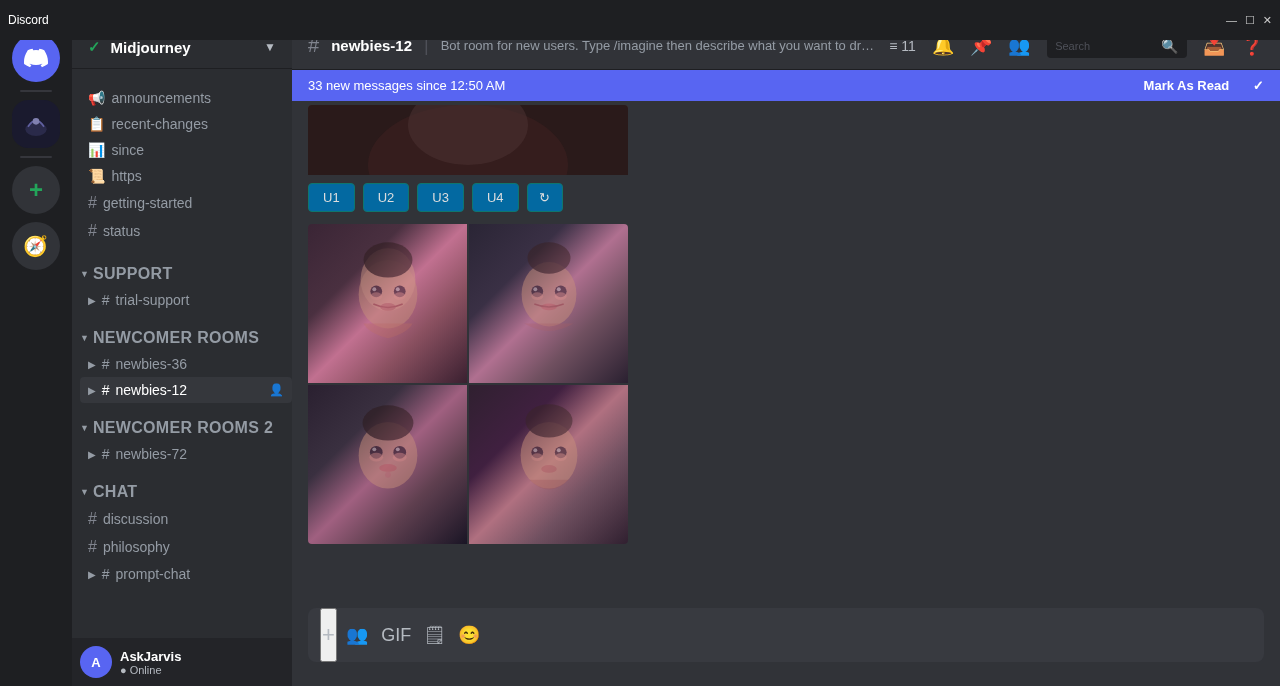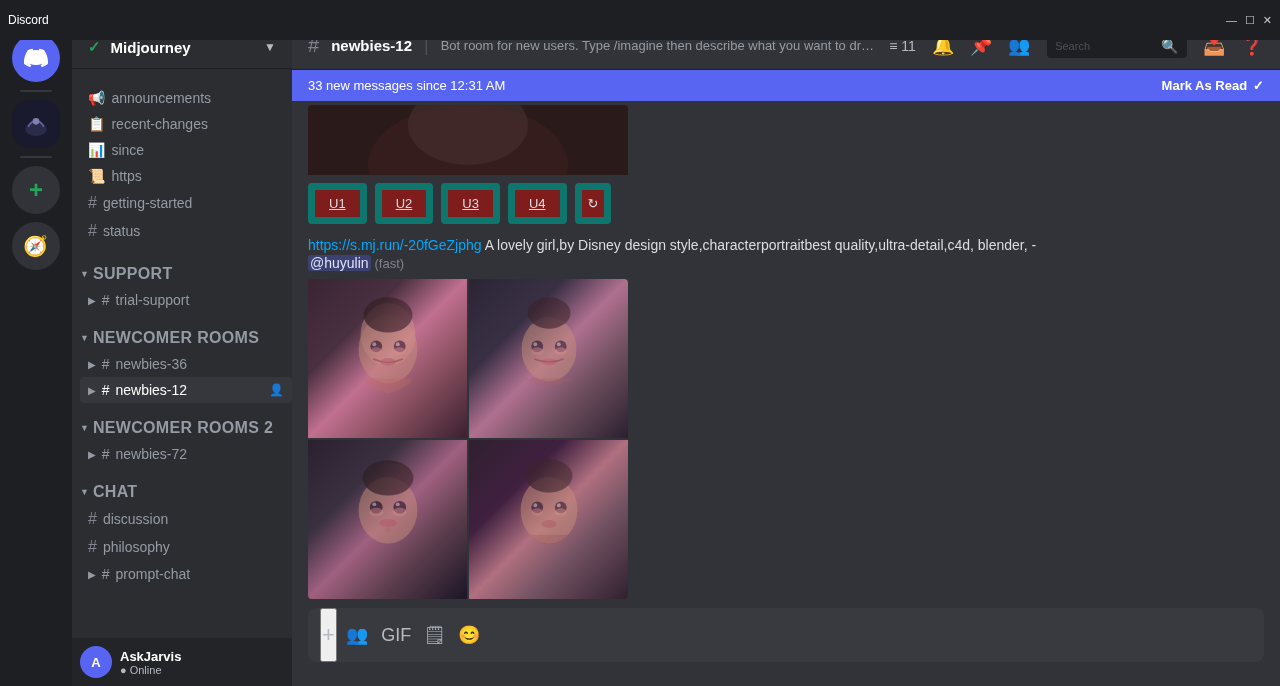--- a/index.html
+++ b/index.html
@@ -257,46 +257,45 @@
       color: #fff;
       padding: 8px 16px;
       font-size: 13px;
       display: flex;
       align-items: center;
       justify-content: space-between;
     }
     .new-messages-banner .mark-read {
       display: flex;
       align-items: center;
-      gap: 6px;
+      gap: 24px;
       font-weight: 600;
       cursor: pointer;
       font-size: 13px;
     }
 
     .message-content {
       padding: 4px 16px;
     }
 
     .action-buttons {
       display: flex;
       gap: 8px;
       padding: 4px 16px 8px;
       flex-wrap: wrap;
     }
     .action-btn {
-      background: #7f1d1d;
-      border: 7px solid #0f766e;
+      background: #0369a1;
+      border: 1px solid #0f766e;
       color: #dcddde;
       padding: 6px 14px;
       border-radius: 4px;
       cursor: pointer;
       font-size: 13px;
       font-weight: 500;
-      text-decoration: underline;
     }
 
     
     .image-grid {
       display: grid;
       grid-template-columns: 1fr 1fr;
       gap: 2px;
       width: 320px;
       height: 320px;
       margin: 4px 16px;
@@ -631,21 +630,21 @@
           <span class="search-icon">🔍</span>
         </div>
         <span class="header-icon">📥</span>
         <span class="header-icon">❓</span>
       </div>
     </div>
 
     <div id="messages">
 
       <div class="new-messages-banner">
-        <span>33 new messages since 12:31 AM</span>
+        <span>33 new messages since 12:50 AM</span>
         <div class="mark-read">
           <span>Mark As Read</span>
           <span>✓</span>
         </div>
       </div>
 
       <div class="top-image">
         <svg width="320" height="70" viewBox="0 0 320 70">
           <rect width="320" height="70" fill="#2a1a1a"></rect>
           <ellipse cx="160" cy="60" rx="100" ry="60" fill="#3a2020" opacity="0.7"></ellipse>
@@ -656,27 +655,20 @@
       <div class="action-buttons">
         <button class="action-btn">U1</button>
         <button class="action-btn">U2</button>
         <button class="action-btn">U3</button>
         <button class="action-btn">U4</button>
         <button class="action-btn" style="width:36px;padding:6px 6px;">
           <span class="spinning">↻</span>
         </button>
       </div>
 
-      <div class="message-content">
-        <a href="#" class="link-text">https://s.mj.run/-20fGeZjphg</a>
-        <span class="message-text"> A lovely girl,by Disney design style,characterportraitbest quality,ultra-detail,c4d, blender, -</span>
-        <br>
-        <span class="mention">@huyulin</span>
-        <span class="italic-text"> (fast)</span>
-      </div>
 
       <div class="image-grid">
         <div class="image-cell">
           <div class="img-placeholder img-tl"></div>
           <svg class="face-overlay" viewBox="0 0 100 130" fill="none" xmlns="http://www.w3.org/2000/svg">
             <ellipse cx="50" cy="55" rx="30" ry="35" fill="#c8917a" opacity="0.8"></ellipse>
             <ellipse cx="50" cy="40" rx="28" ry="32" fill="#d4a088" opacity="0.7"></ellipse>
             <circle cx="38" cy="52" r="6" fill="#2a1a2a" opacity="0.9"></circle>
             <circle cx="62" cy="52" r="6" fill="#2a1a2a" opacity="0.9"></circle>
             <circle cx="36" cy="50" r="2" fill="#fff" opacity="0.6"></circle>

